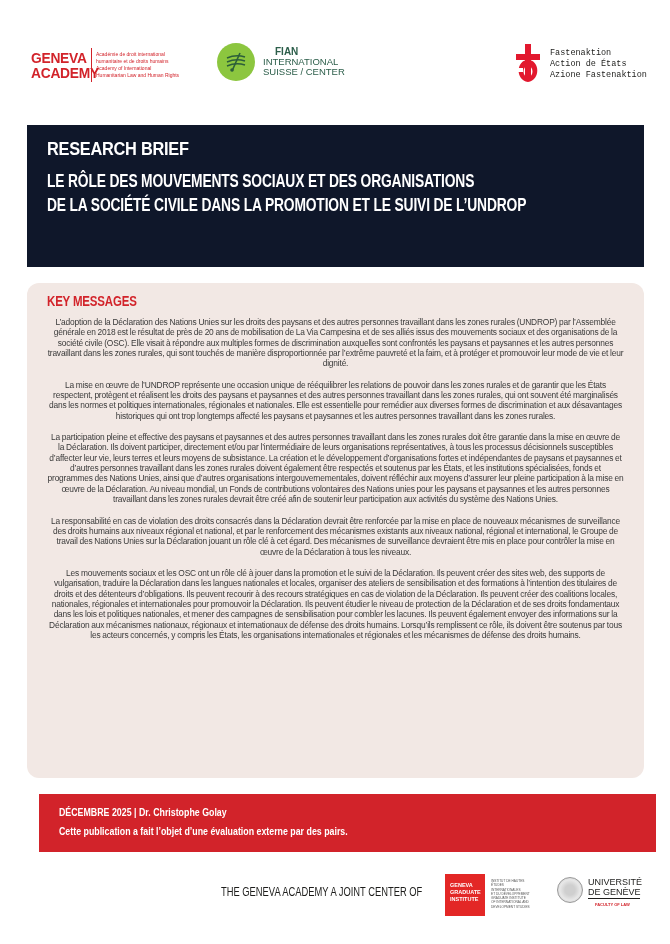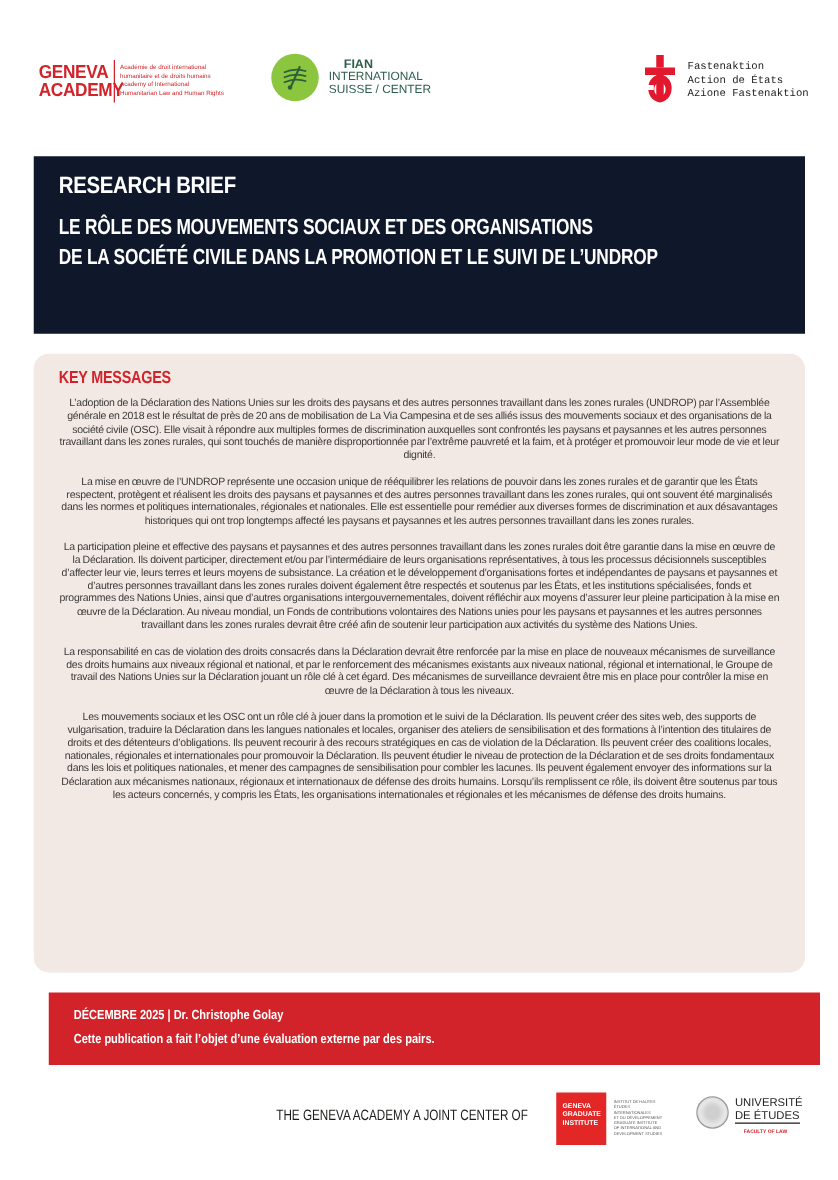--- a/index.html
+++ b/index.html
@@ -135,17 +135,17 @@
     <div>INSTITUT DE HAUTES</div>
     <div>ÉTUDES INTERNATIONALES</div>
     <div>ET DU DÉVELOPPEMENT</div>
     <div>GRADUATE INSTITUTE</div>
     <div>OF INTERNATIONAL AND</div>
     <div>DEVELOPMENT STUDIES</div>
   </div>
   <div class="unige-seal"></div>
   <div class="unige-name">
     <div>UNIVERSITÉ</div>
-    <div>DE ÉTUDES</div>
+    <div>DE GENÈVE</div>
   </div>
   <div class="unige-line"></div>
   <div class="unige-fac">FACULTY OF LAW</div>
 </div>
 
 </body></html>

